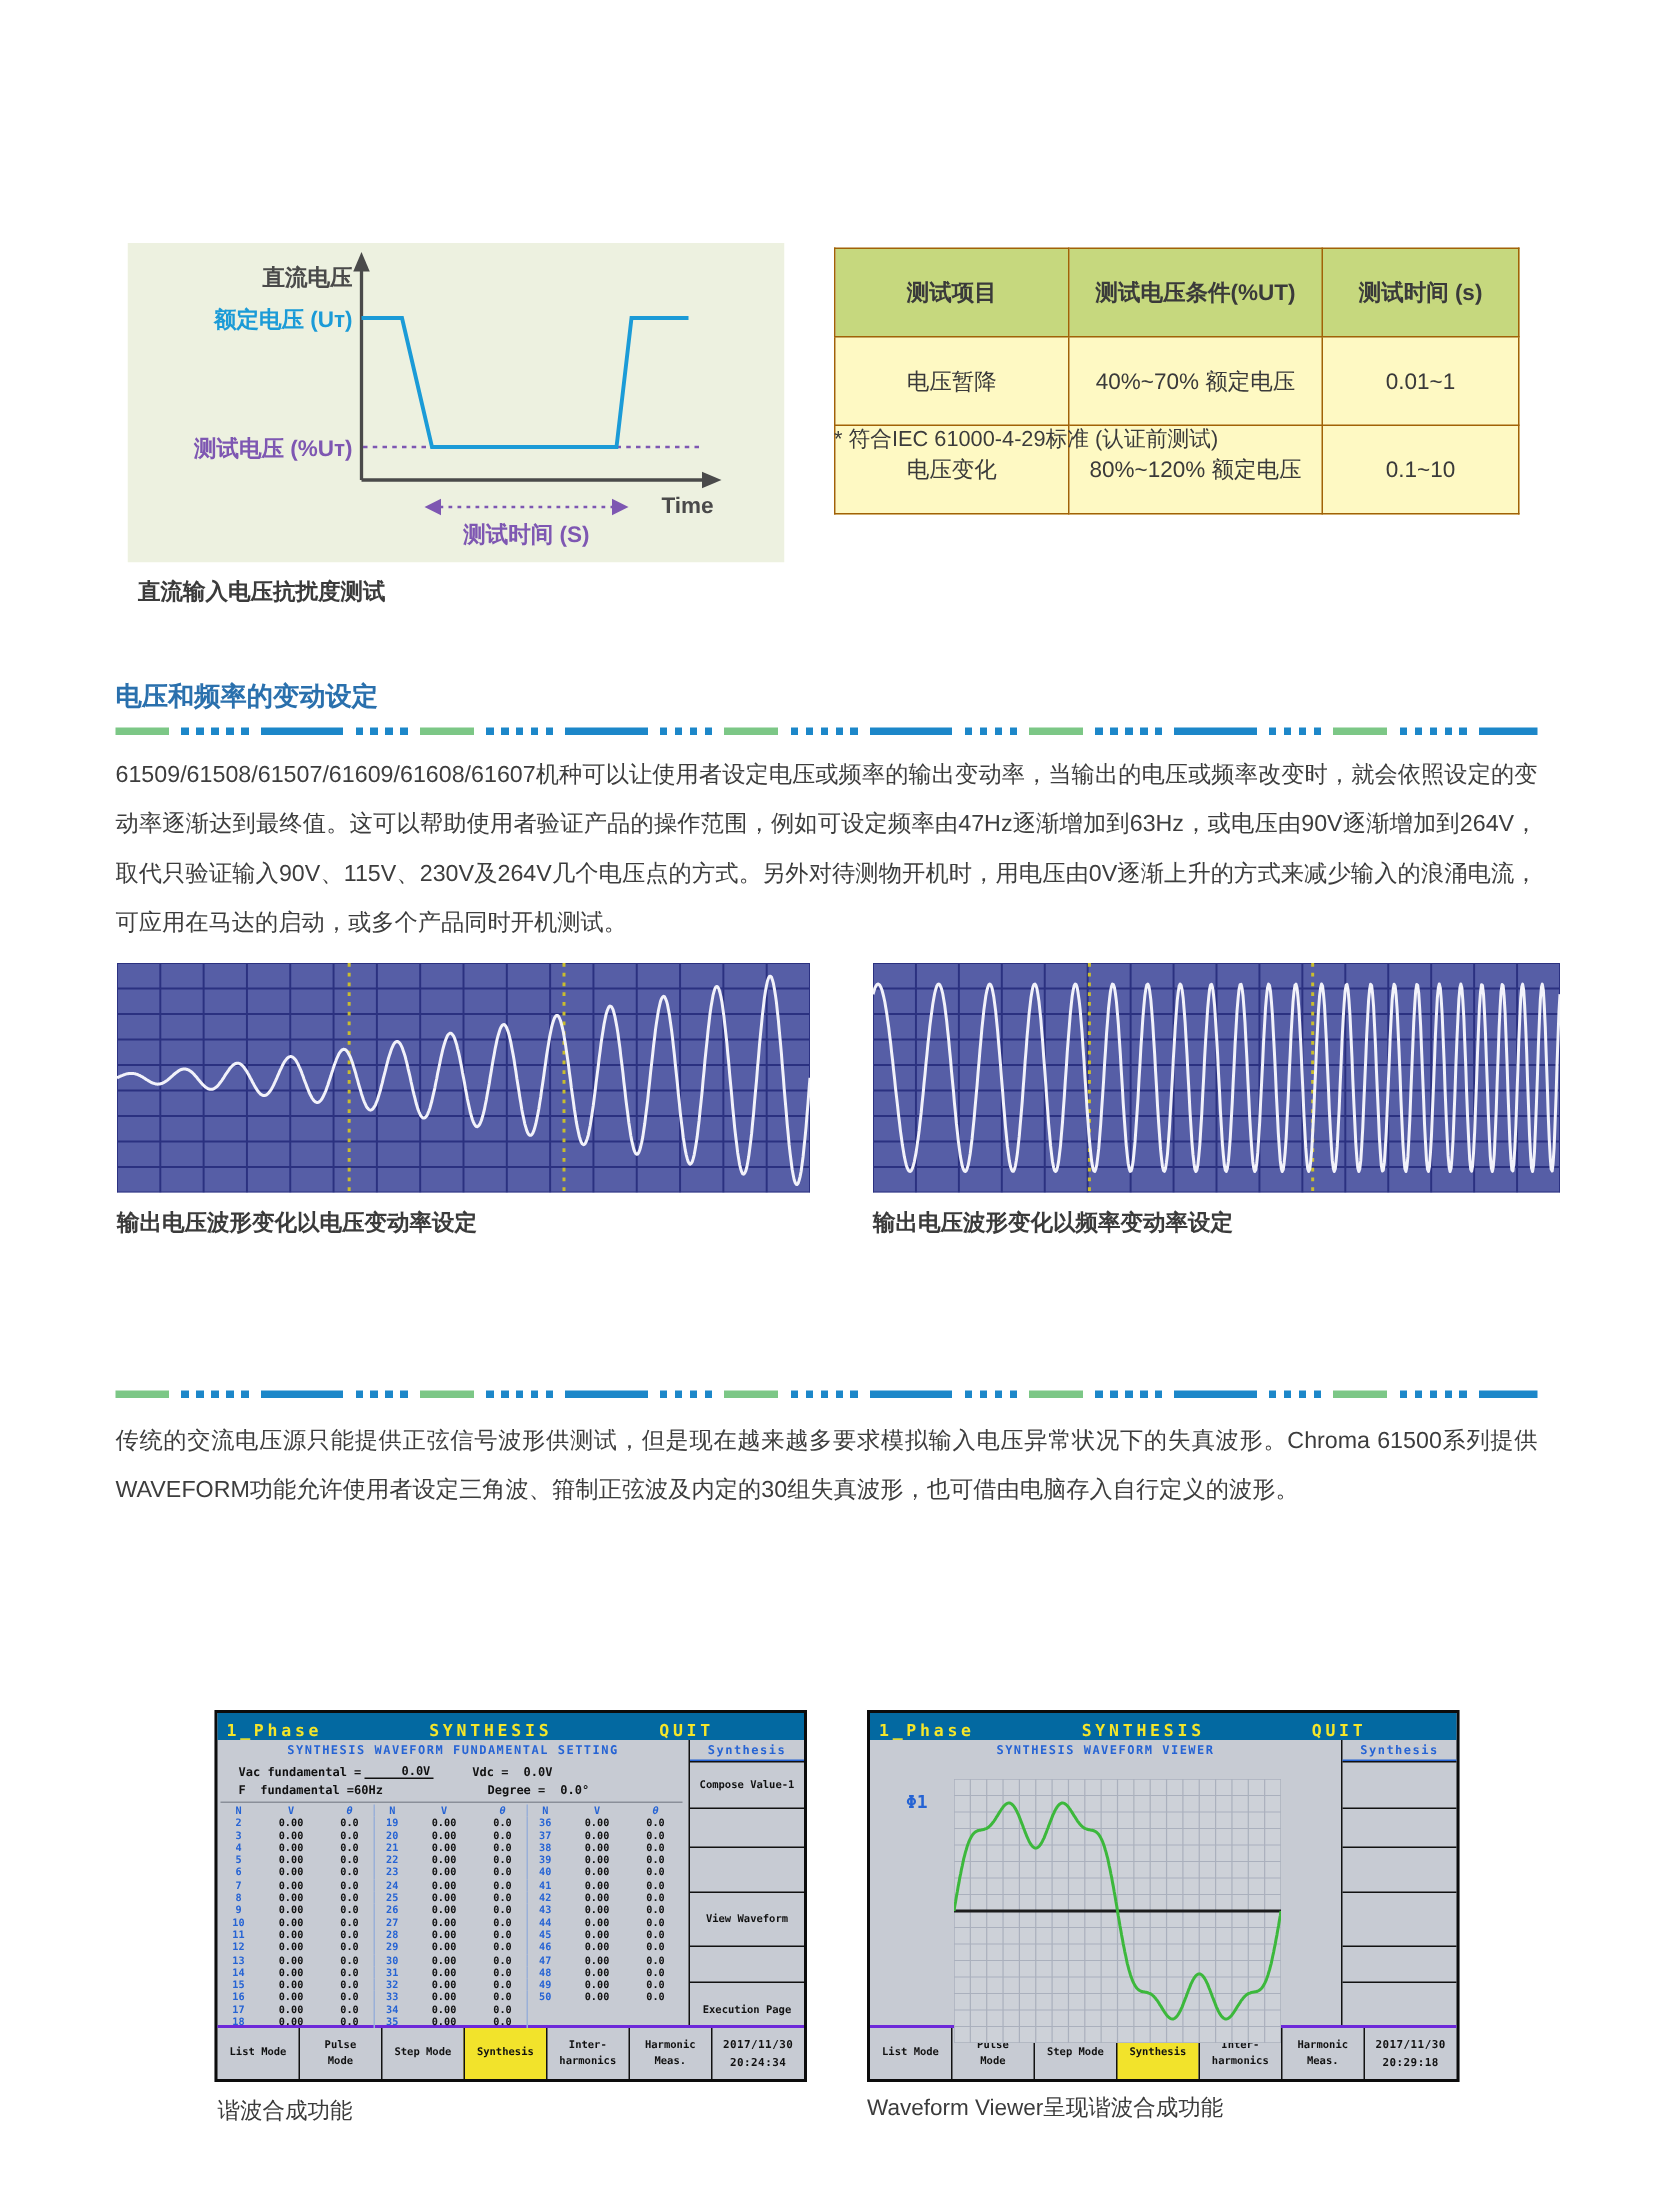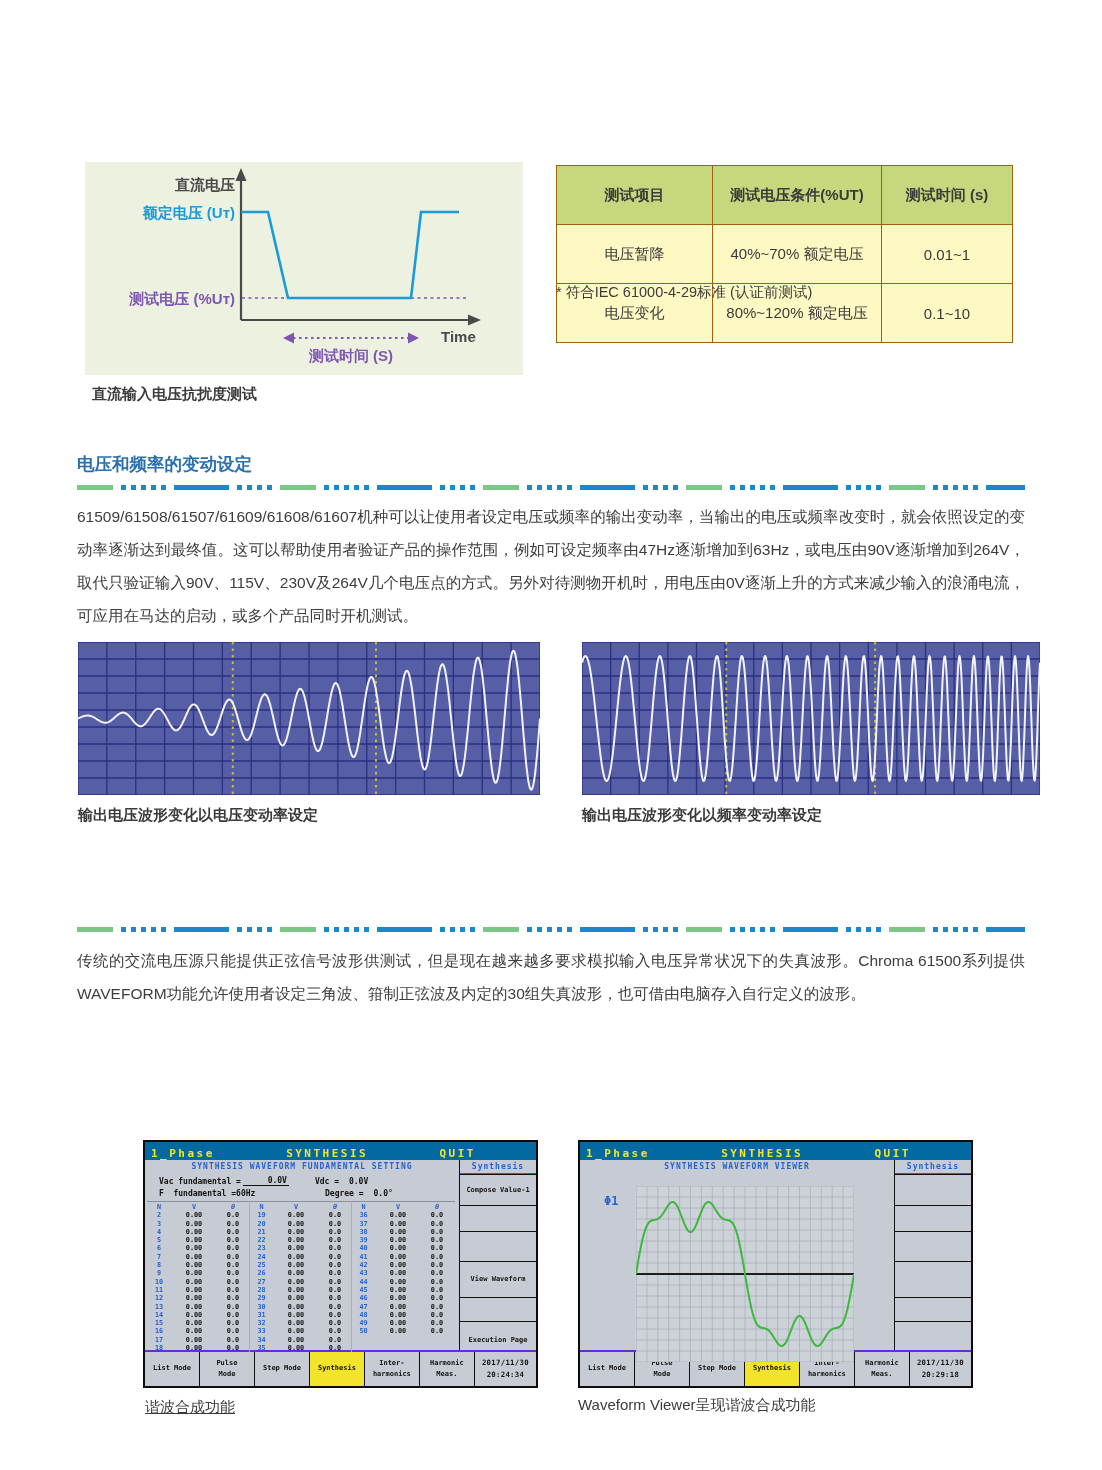--- a/index.html
+++ b/index.html
@@ -507,16 +507,16 @@
       <div class="bkey">List Mode</div>
       <div class="bkey">Pulse Mode</div>
       <div class="bkey">Step Mode</div>
       <div class="bkey active">Synthesis</div>
       <div class="bkey">Inter- harmonics</div>
       <div class="bkey">Harmonic Meas.</div>
       <div class="bkey btime">2017/11/30 20:29:18</div>
     </div>
   </div>
 
-  <div class="fig-caption" style="left:145px;top:1398px;font-weight:500;text-decoration:underline;">谐波合成功能</div>
+  <div class="fig-caption" style="left:145px;top:1398px;font-weight:500;">谐波合成功能</div>
   <div class="fig-caption" style="left:578px;top:1396px;font-weight:500;">Waveform Viewer呈现谐波合成功能</div>
 
 </div>
 
 </body></html>

